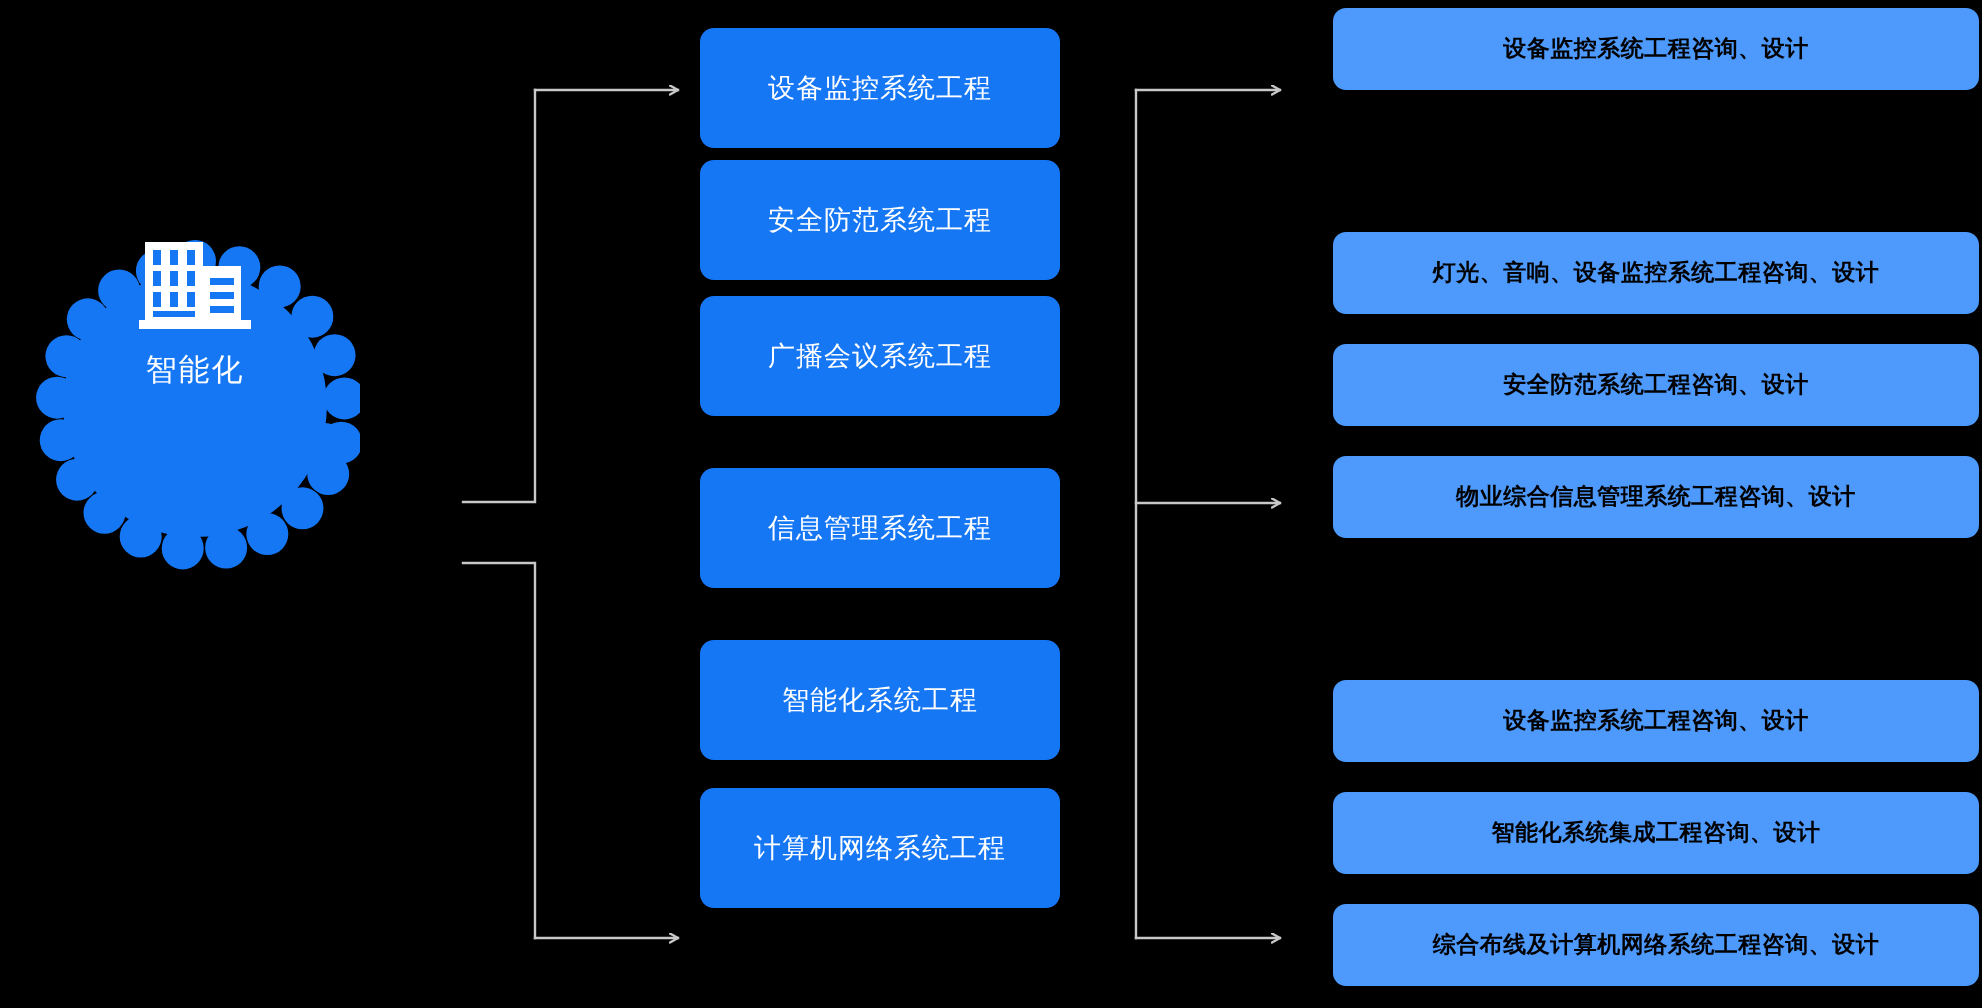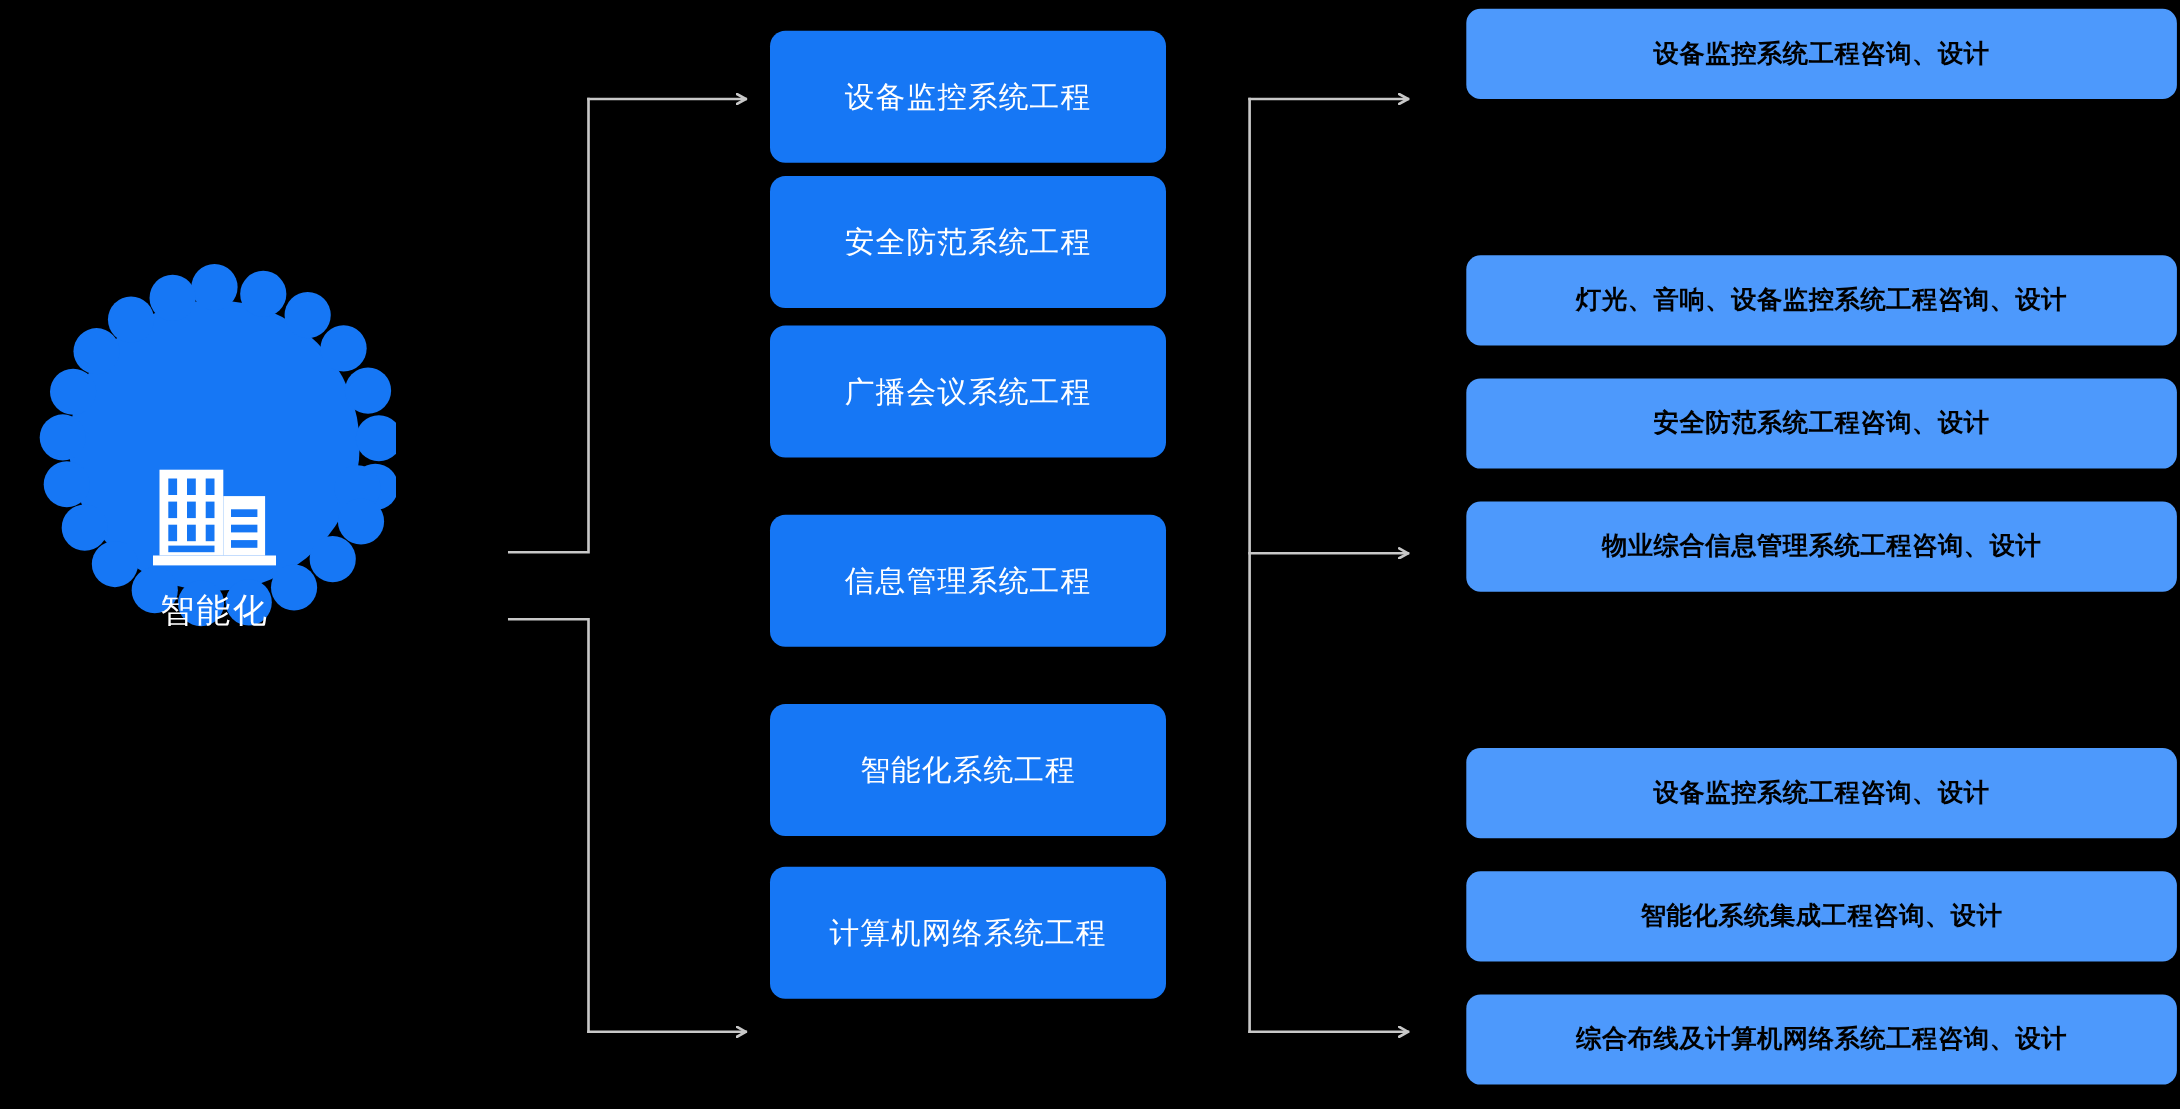--- a/index.html
+++ b/index.html
@@ -31,21 +31,21 @@
   #root-scallop {
     position: absolute;
     inset: 0;
   }
   #root-inner {
     position: absolute;
     inset: 0;
     display: flex;
     flex-direction: column;
     align-items: center;
-    justify-content: flex-end;
+    justify-content: flex-start;
     gap: 22px;
   }
   #root-icon-wrap {
     width: 112px;
     height: 92px;
     display: block;
   }
   #root-label {
     color: #ffffff;
     font-size: 31px;

